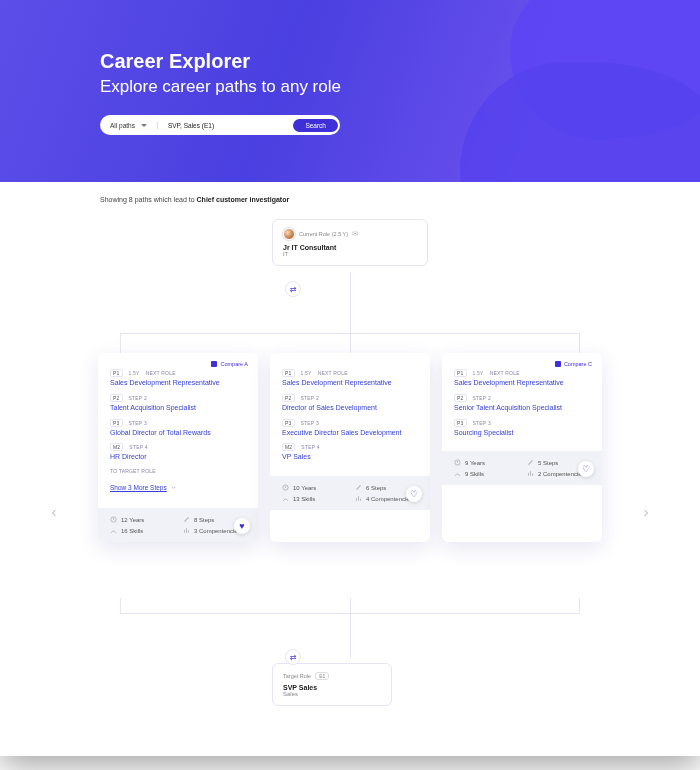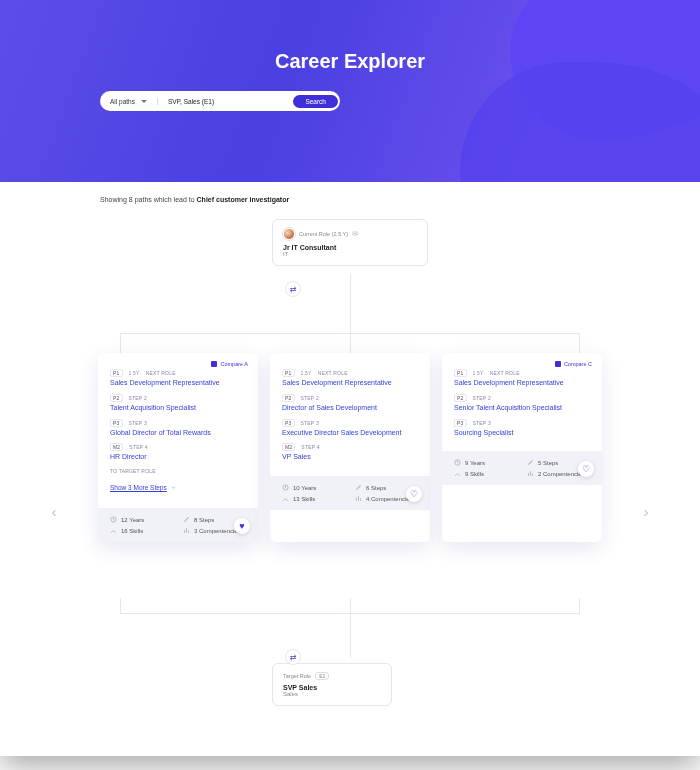--- a/index.html
+++ b/index.html
@@ -4,21 +4,21 @@
 <style>
   * { box-sizing: border-box; margin: 0; padding: 0; font-family: -apple-system, BlinkMacSystemFont, "Segoe UI", Helvetica, Arial, sans-serif; }
   body { background: #fff; width: 700px; height: 770px; overflow: hidden; position: relative; }
 
   .page { width: 700px; height: 756px; background: #fff; box-shadow: 0 10px 30px rgba(0,0,0,0.35); position: relative; overflow: hidden; }
 
   
   .hero { height: 182px; background: linear-gradient(110deg, #5c4ee8 0%, #4a3fe0 40%, #6c52ef 80%); position: relative; overflow: hidden; padding: 50px 100px 0 100px; }
   .hero .blob1 { position: absolute; width: 220px; height: 180px; right: -30px; top: -40px; background: #5d45f5; border-radius: 55% 45% 60% 40% / 50% 60% 40% 50%; opacity: .9; }
   .hero .blob2 { position: absolute; width: 260px; height: 200px; right: -20px; bottom: -80px; background: #5541ee; border-radius: 45% 55% 40% 60% / 60% 40% 50% 50%; opacity: .8; }
-  .hero h1 { color: #fff; font-size: 20px; font-weight: 700; text-align: center; }
+  .hero h1 { color: #fff; font-size: 20px; font-weight: 700; }
   .hero h2 { color: #fff; font-size: 17px; font-weight: 300; margin-top: 4px; }
   .searchbar { position: relative; margin-top: 18px; height: 20px; width: 240px; background: #fff; border-radius: 11px; display: flex; align-items: center; padding: 0 2px 0 10px; z-index: 2; }
   .searchbar .filter { font-size: 6.5px; color: #333; display: flex; align-items: center; gap: 6px; padding-right: 10px; border-right: 1px solid #ddd; }
   .searchbar .filter::after { content: ""; border-left: 3px solid transparent; border-right: 3px solid transparent; border-top: 3.5px solid #777; }
   .searchbar .query { font-size: 6.5px; color: #222; padding-left: 10px; flex: 1; }
   .searchbar .btn { background: #3f2fd8; color: #fff; font-size: 6.5px; border-radius: 9px; padding: 3px 12px; cursor: pointer; }
 
   
   .results-strip { padding: 14px 100px 0 100px; font-size: 7px; color: #444; }
   .results-strip b { color: #222; }
@@ -76,20 +76,21 @@
 </style>
 </head>
 <body>
 
 <div class="page">
 
   <div class="hero">
     <div class="blob1"></div>
     <div class="blob2"></div>
     <h1>Career Explorer</h1>
+    <h2>Explore career paths to any role</h2>
     <div class="searchbar">
       <div class="filter">All paths</div>
       <div class="query">SVP, Sales (E1)</div>
       <div class="btn">Search</div>
     </div>
   </div>
 
   <div class="results-strip">
     <span>Showing</span>
     <span>8</span>

